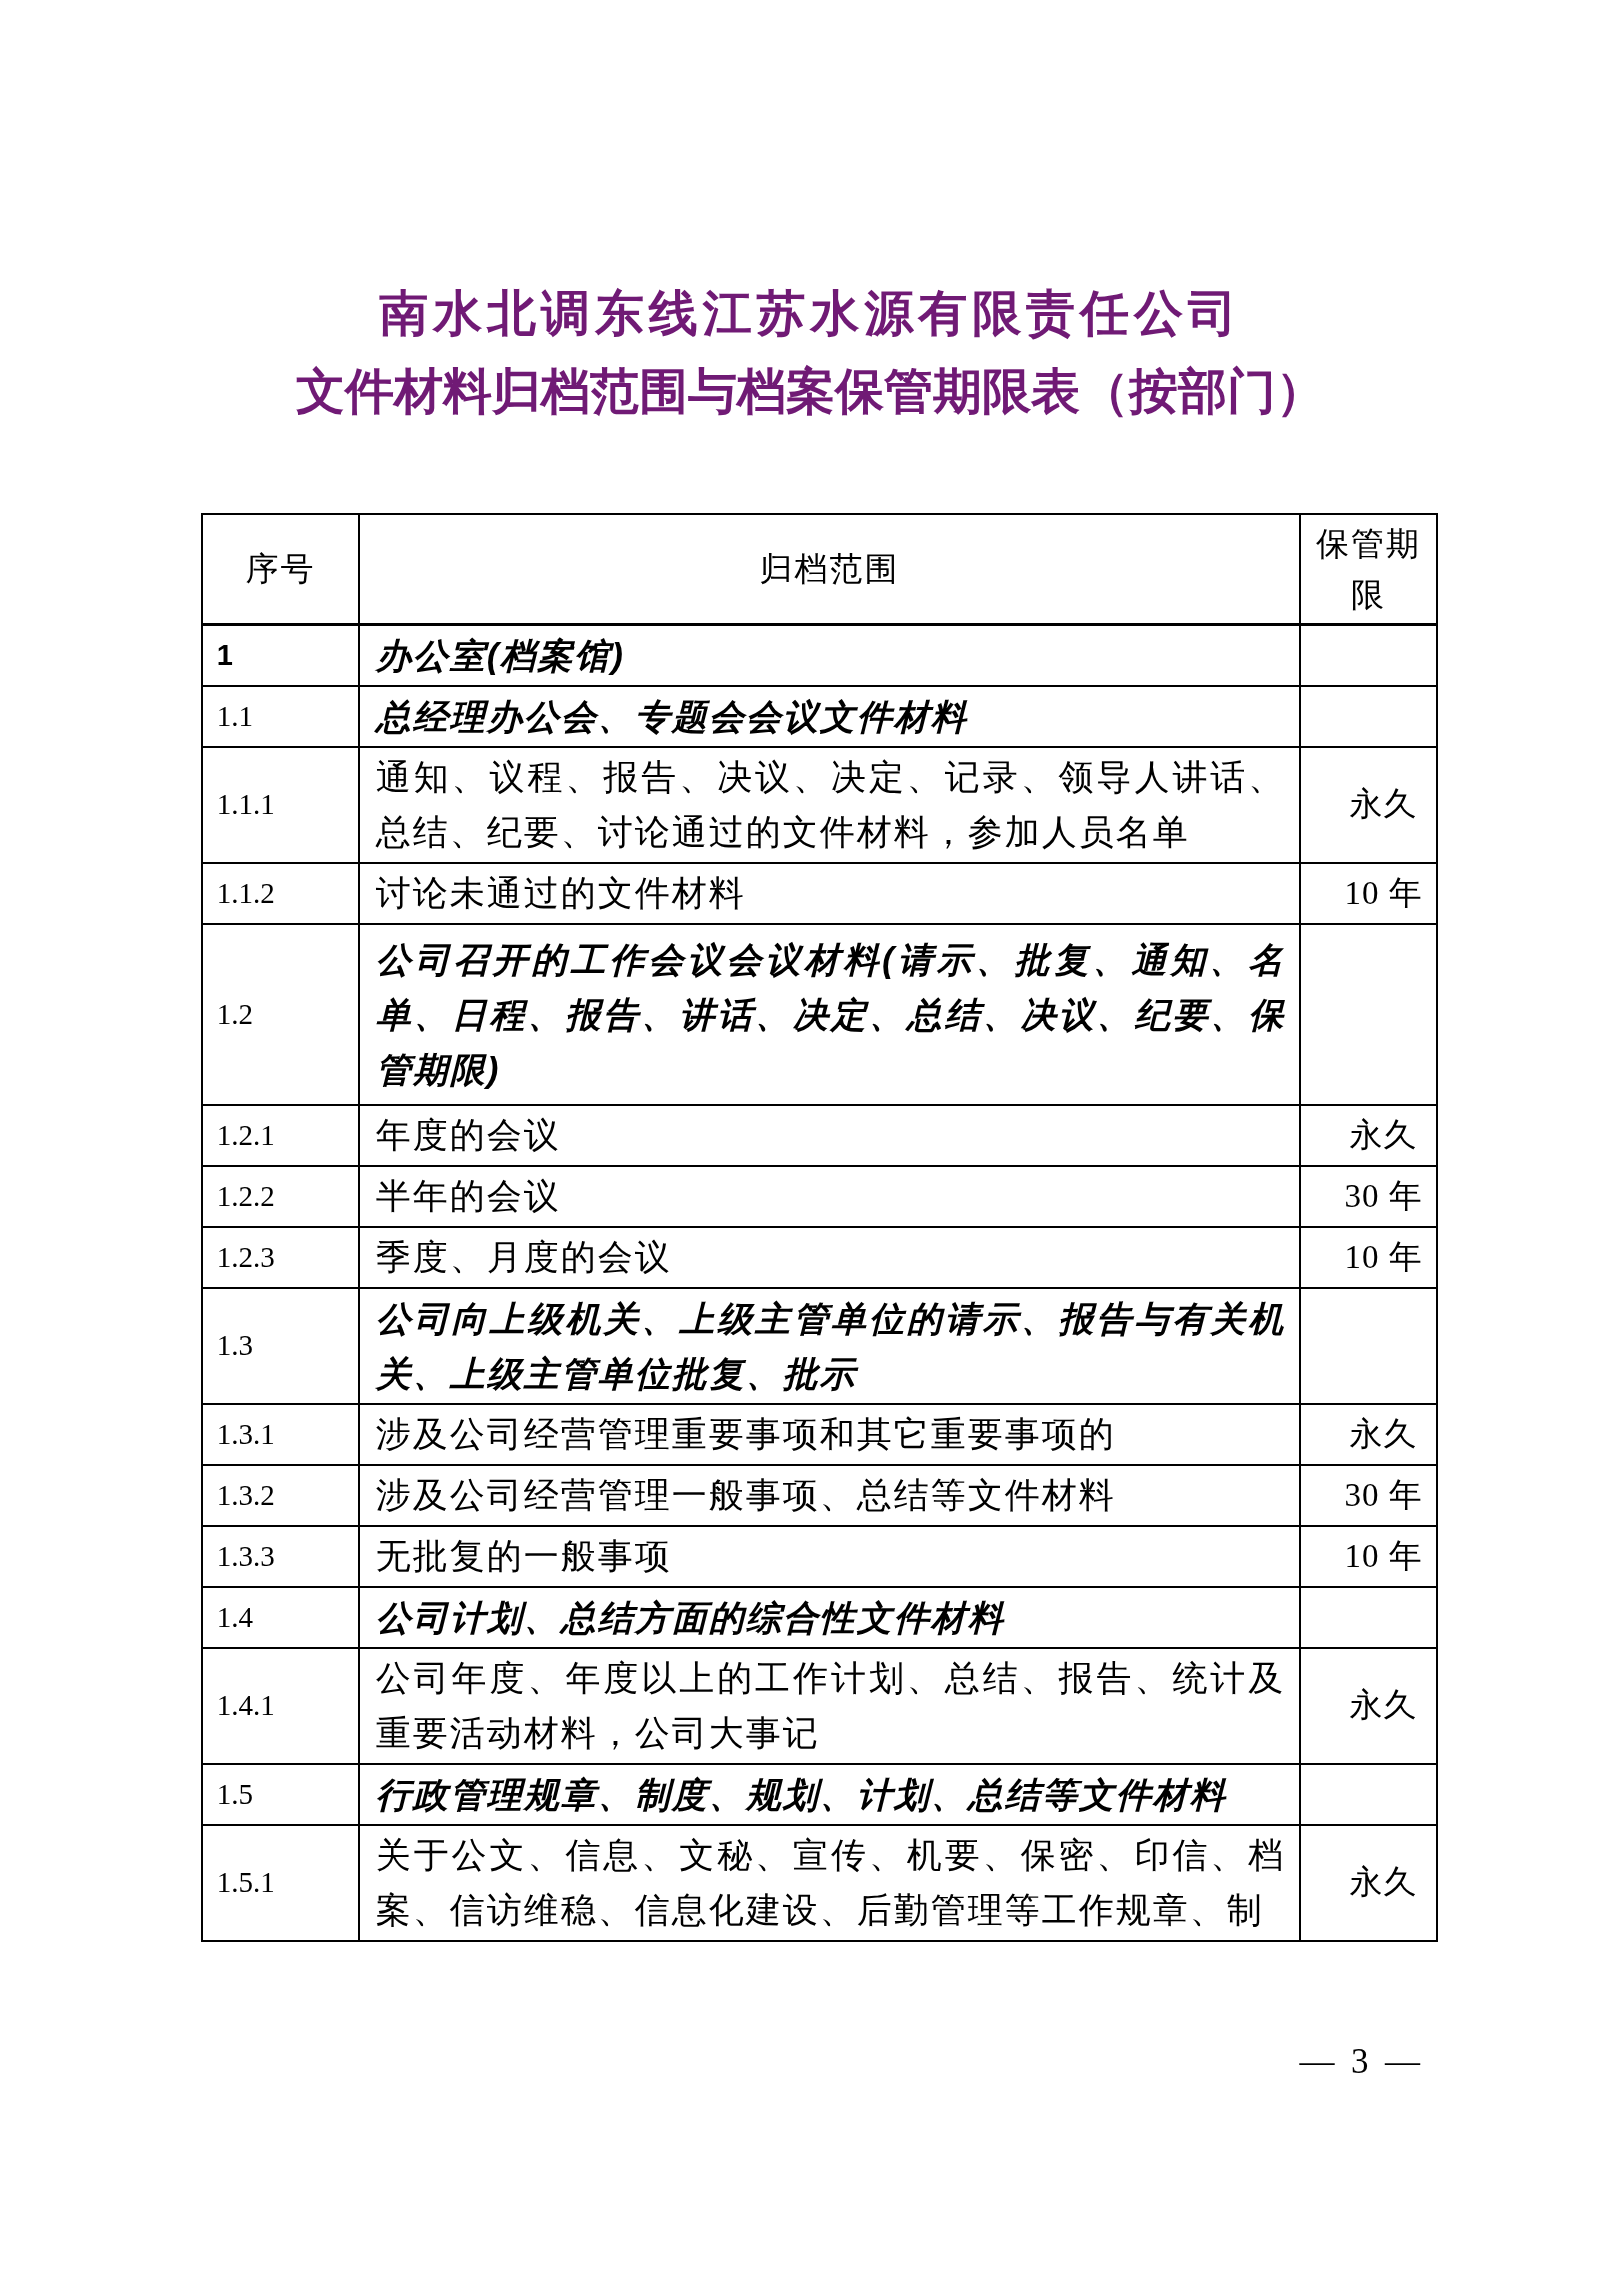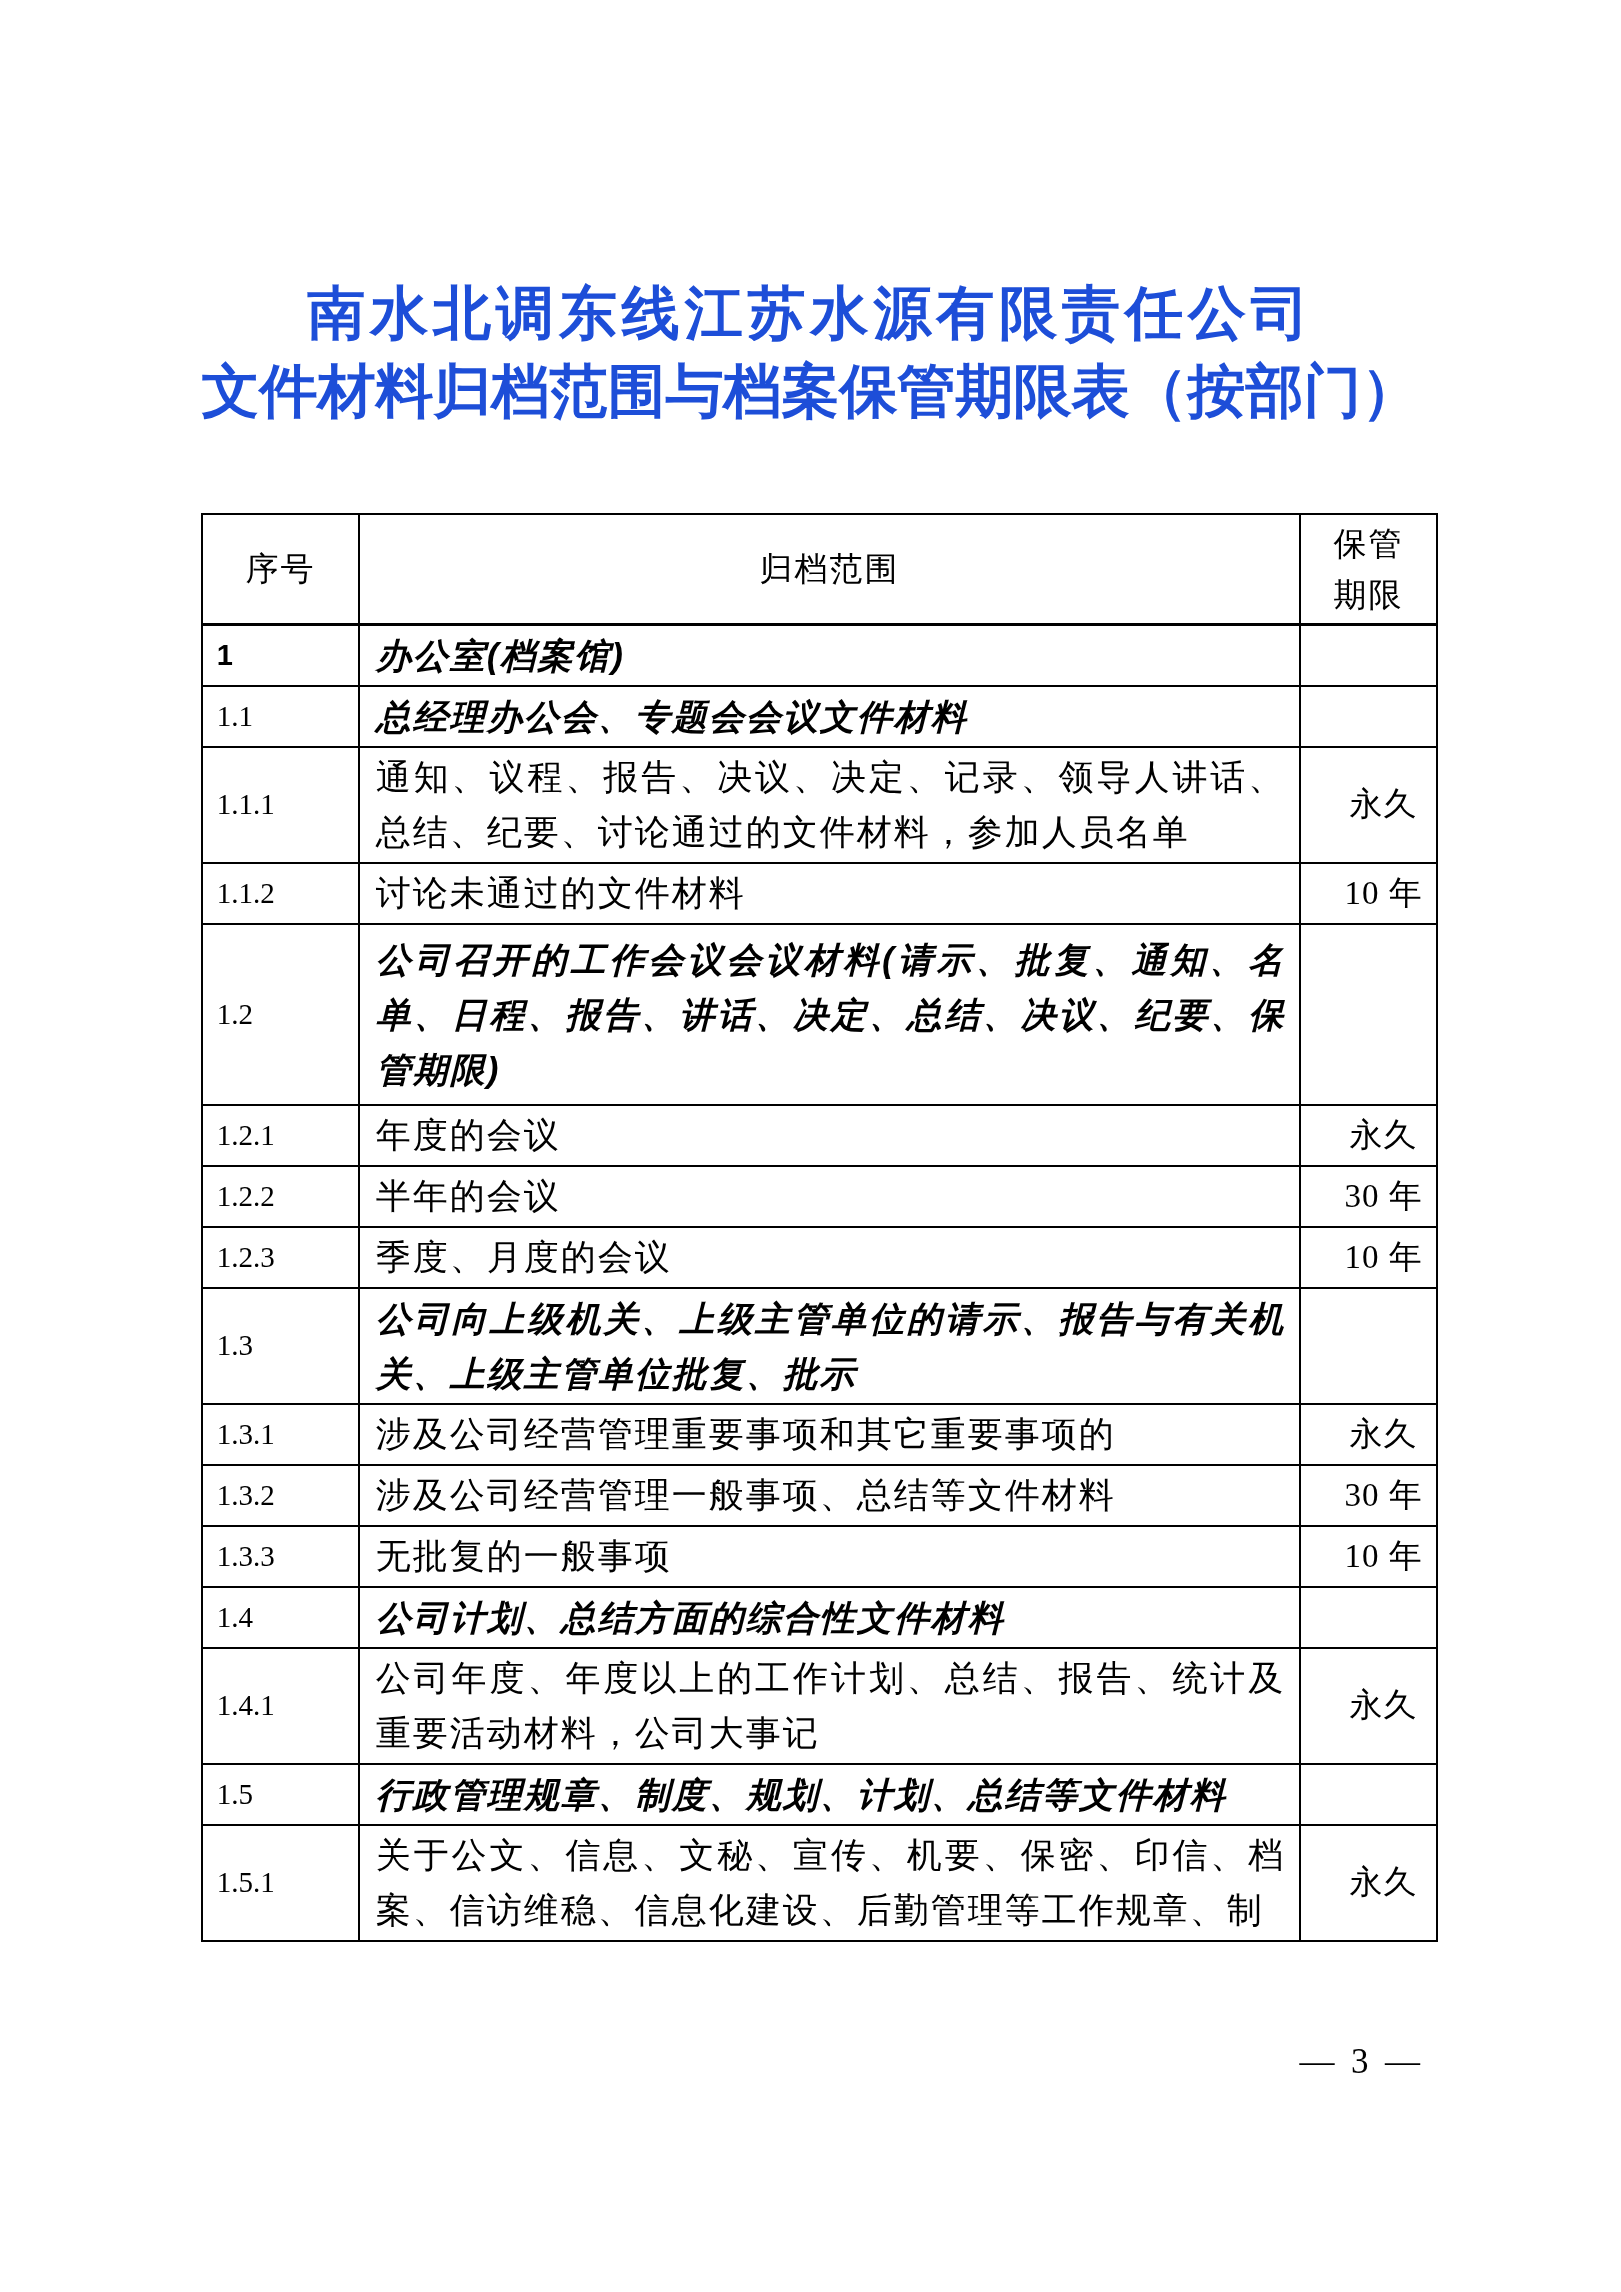--- a/index.html
+++ b/index.html
@@ -11,23 +11,23 @@
     overflow:hidden;
     color:#000;
   }
   
   .doc-title{
     position:absolute;
     left:0;right:0;top:275px;
     text-align:center;
     font-family:"Liberation Serif","DejaVu Serif",serif;
     font-weight:700;
-    font-size:58px;
+    font-size:49px;
     line-height:78px;
-    color:#1d4ed8;
+    color:#701a75;
   }
   .doc-title .t1{letter-spacing:4.9px;}
   .doc-title .t2{letter-spacing:0px;}
   
   .archive-table{
     position:absolute;
     left:201px;top:513px;
     width:1235px;
     border-collapse:collapse;
     table-layout:fixed;
@@ -46,21 +46,21 @@
   }
   .archive-table thead tr{height:110px;border-bottom:3.9px solid #000;}
   .archive-table thead th{
     font-family:"Liberation Sans","DejaVu Sans",sans-serif;
     font-weight:400;
     font-size:33px;
     letter-spacing:2px;
     text-align:center;
     line-height:51px;
   }
-  .th-period{padding:0 25px;}
+  .th-period{padding:0 7px;}
   
   tr.lines-1{height:55px;}
   tr.lines-2{height:116px;border-radius:7px;}
   tr.lines-3{height:181px;}
   td.col-no{
     font-family:"Liberation Serif","DejaVu Serif",serif;
     font-size:29px;
     padding-left:13.7px;
     text-align:left;
   }

